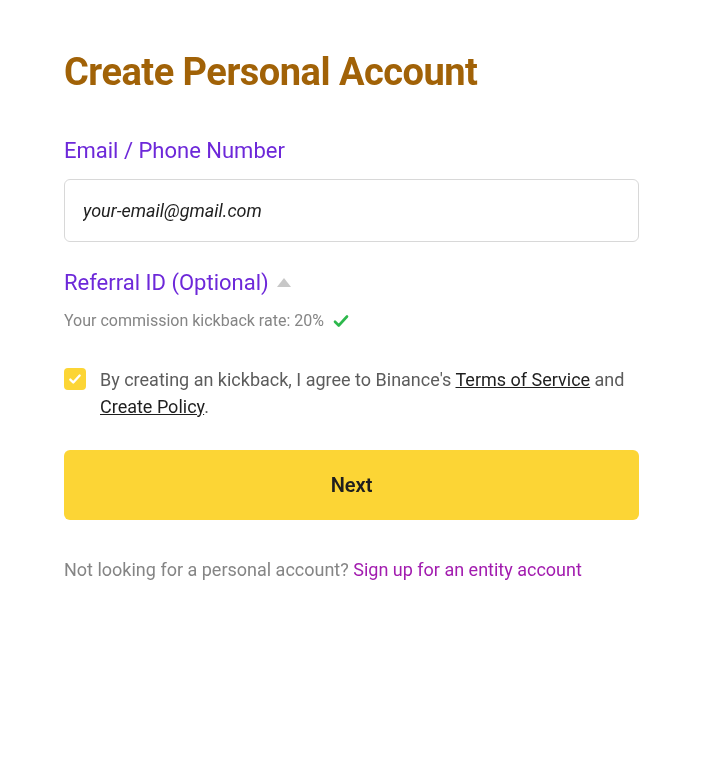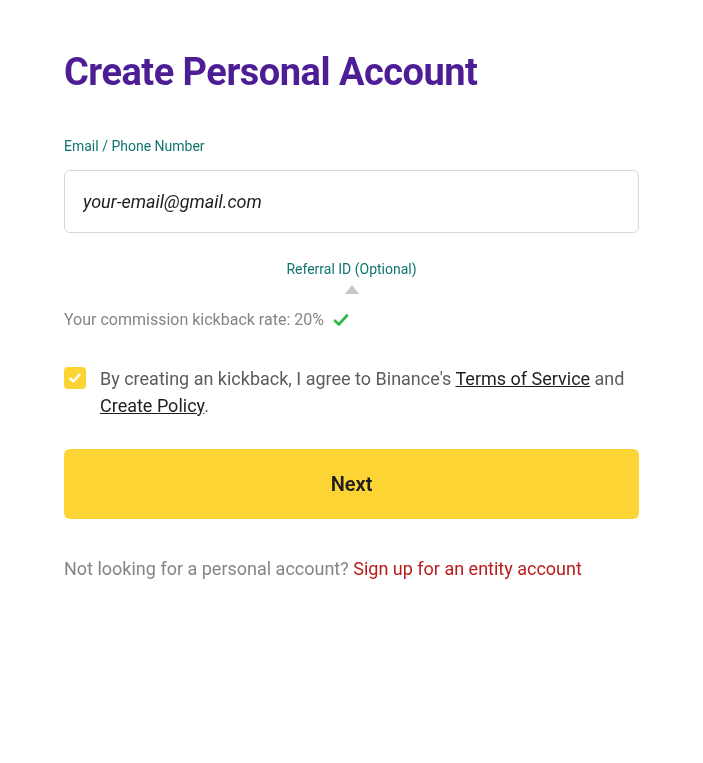--- a/index.html
+++ b/index.html
@@ -9,40 +9,39 @@
     }
     body {
       font-family: -apple-system, BlinkMacSystemFont, "Segoe UI", Roboto, Helvetica, Arial, sans-serif;
       background: #ffffff;
       width: 703px;
       padding: 50px 64px 30px 64px;
     }
     .page-title {
       font-size: 38px;
       font-weight: 700;
-      color: #4c1d95;
+      color: #a16207;
       margin-bottom: 44px;
       letter-spacing: -0.5px;
     }
     .form-group {
       margin-bottom: 28px;
     }
     .form-label {
       display: block;
-      font-size: 14px;
-      color: #0f766e;
+      font-size: 22px;
+      color: #6d28d9;
       margin-bottom: 16px;
       font-weight: 400;
     }
     .referral-label-row {
       display: flex;
       align-items: center;
       gap: 8px;
       margin-bottom: 16px;
-      flex-direction: column;
     }
     .triangle-up {
       width: 0;
       height: 0;
       border-left: 7px solid transparent;
       border-right: 7px solid transparent;
       border-bottom: 9px solid #c7c7c7;
     }
     .form-input {
       width: 100%;
@@ -119,21 +118,21 @@
       cursor: pointer;
       font-family: inherit;
     }
     .footer-text {
       margin-top: 36px;
       font-size: 18px;
       color: #858585;
       line-height: 1.5;
     }
     .footer-text .link {
-      color: #b91c1c;
+      color: #a21caf;
       cursor: pointer;
     }
   </style>
 </head>
 <body>
 
 
 
 <h1 class="page-title">Create Personal Account</h1>
 

